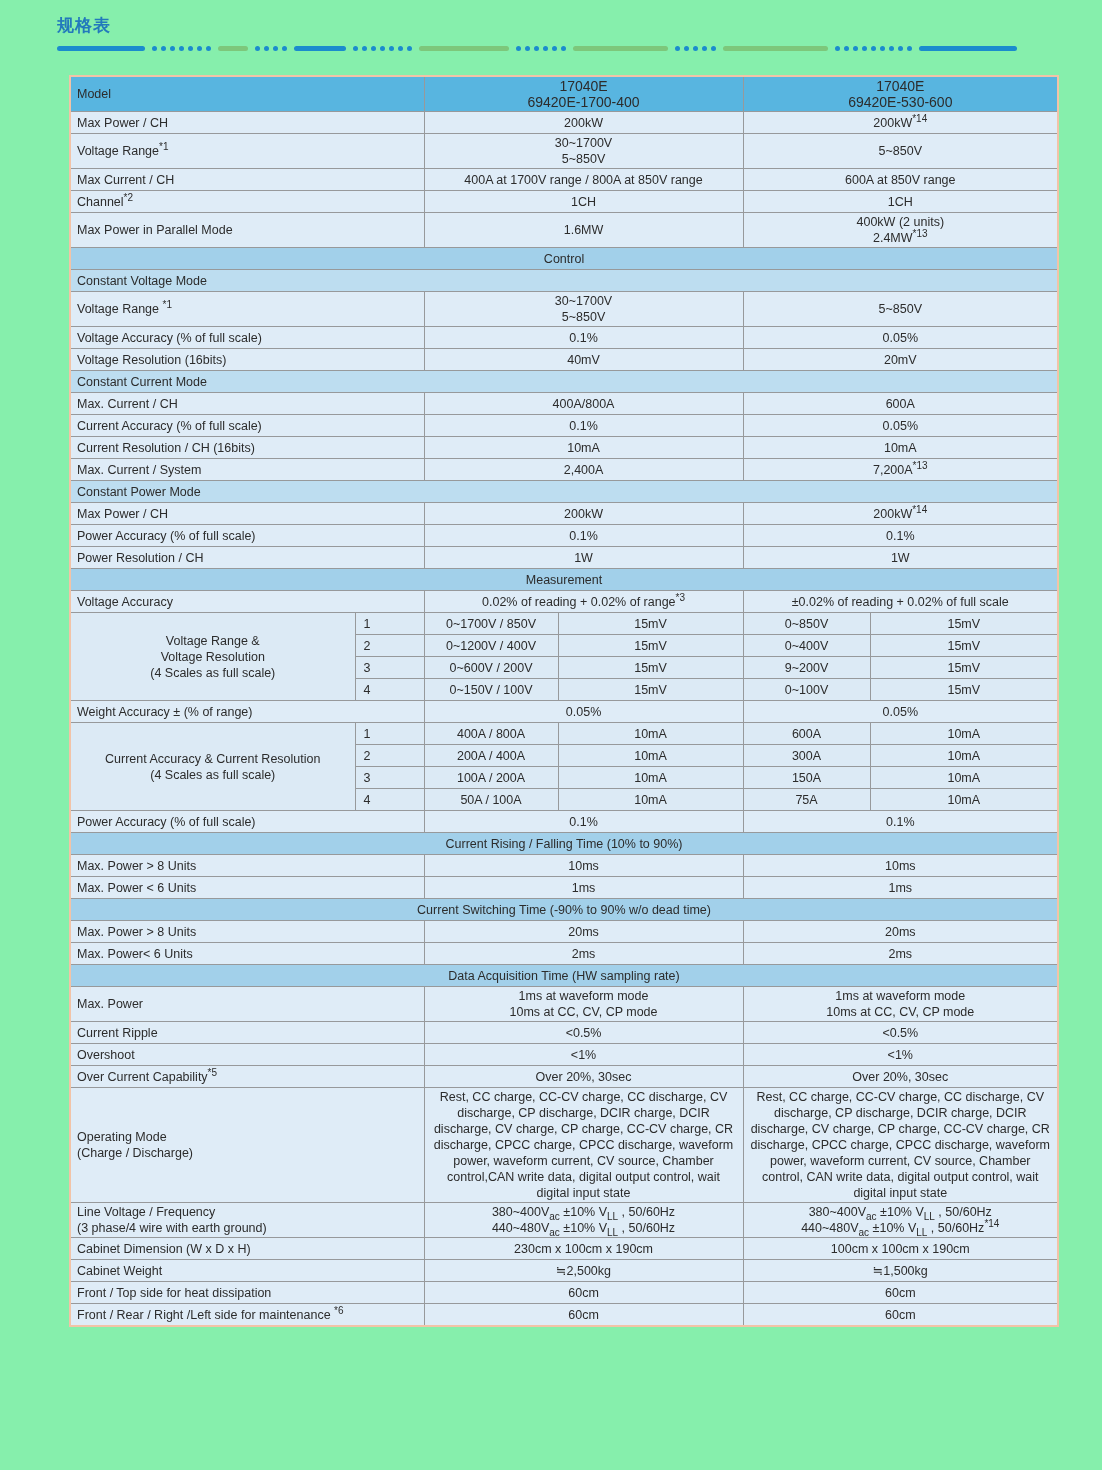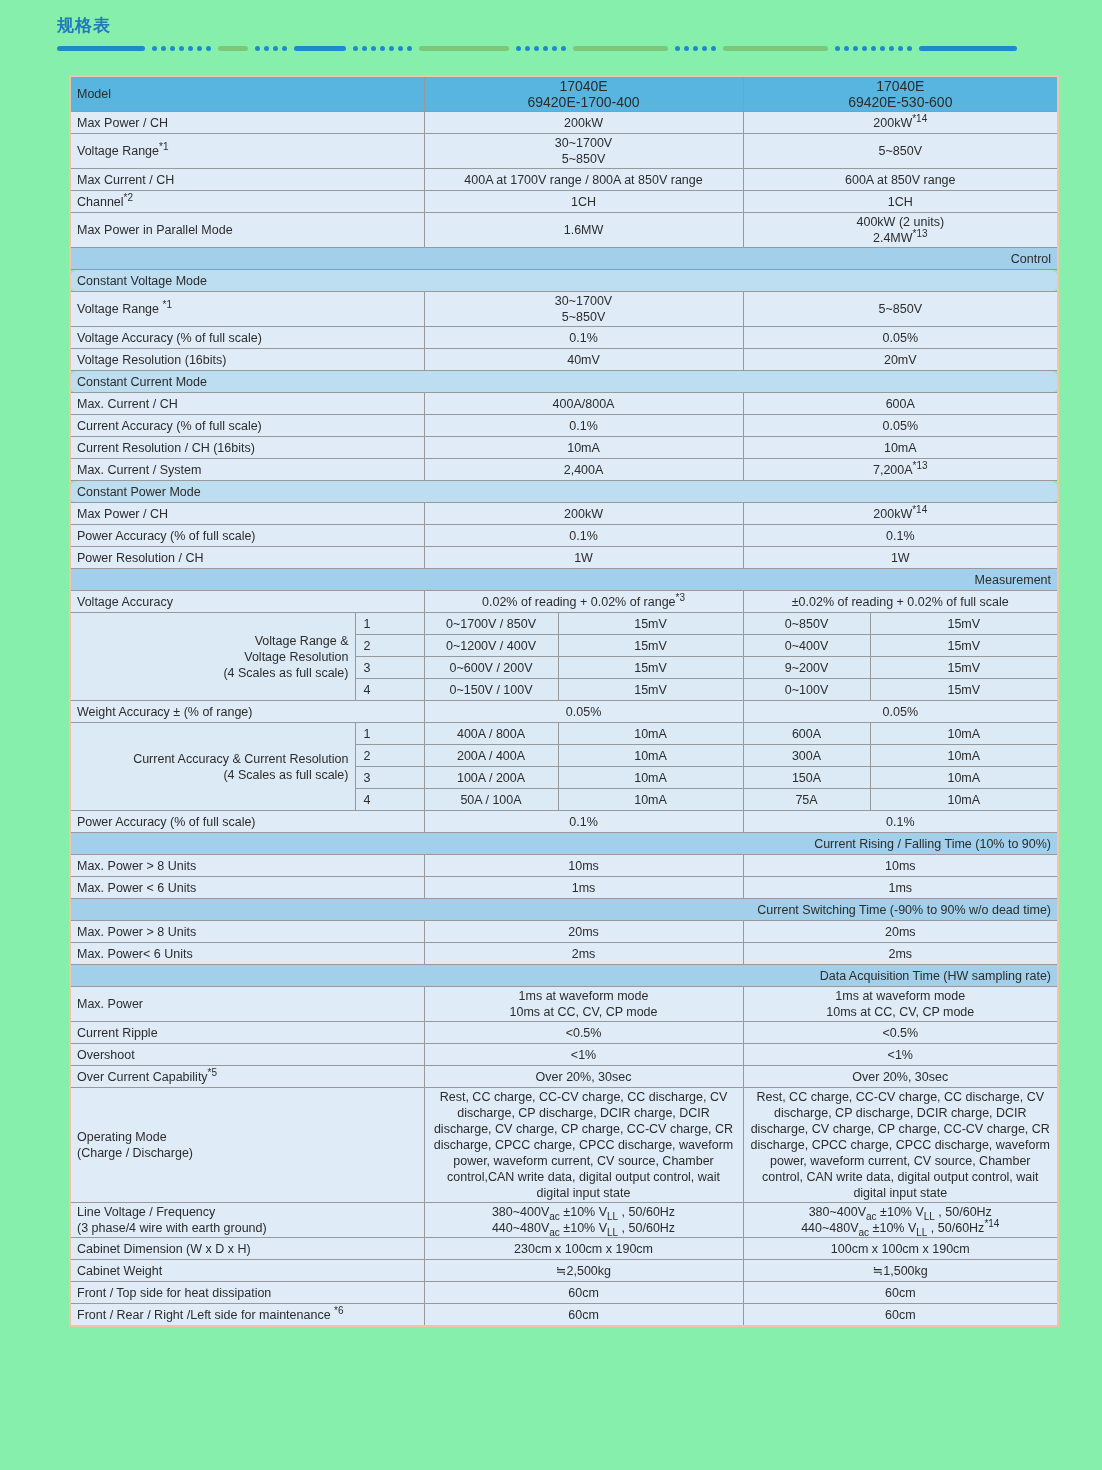--- a/index.html
+++ b/index.html
@@ -36,23 +36,23 @@
     padding:1px 6px;
     height:19px;
     line-height:16px;
     vertical-align:middle;
     overflow:hidden;
   }
   td.label{ text-align:left; background:var(--row-bg); }
   td.value{ text-align:center; background:var(--row-bg); }
   tr.model-row td{ background:var(--header-blue); }
   tr.model-row td.value{ font-size:14px; }
-  tr.section-row td{ background:var(--section-blue); text-align:right; }
-  tr.subsection-row td{ background:var(--subsection-blue); text-align:left;border-radius:8px; }
-  td.scale-label{ background:var(--scale-bg); text-align:right;margin-left:36px; }
+  tr.section-row td{ background:var(--section-blue); text-align:center; }
+  tr.subsection-row td{ background:var(--subsection-blue); text-align:left; }
+  td.scale-label{ background:var(--scale-bg); text-align:center;margin-left:36px; }
   td.scale-num{ background:var(--scale-bg); text-align:left; padding-left:8px; }
   td.scale-val{ background:var(--scale-bg); text-align:center; }
   sup{ font-size:10px; line-height:0; vertical-align:super; }
   sub{ font-size:10px; line-height:0; vertical-align:sub; }
   .cellline{ display:block; }
 </style>
 </head>
 <body>
 
 <div class="page">

